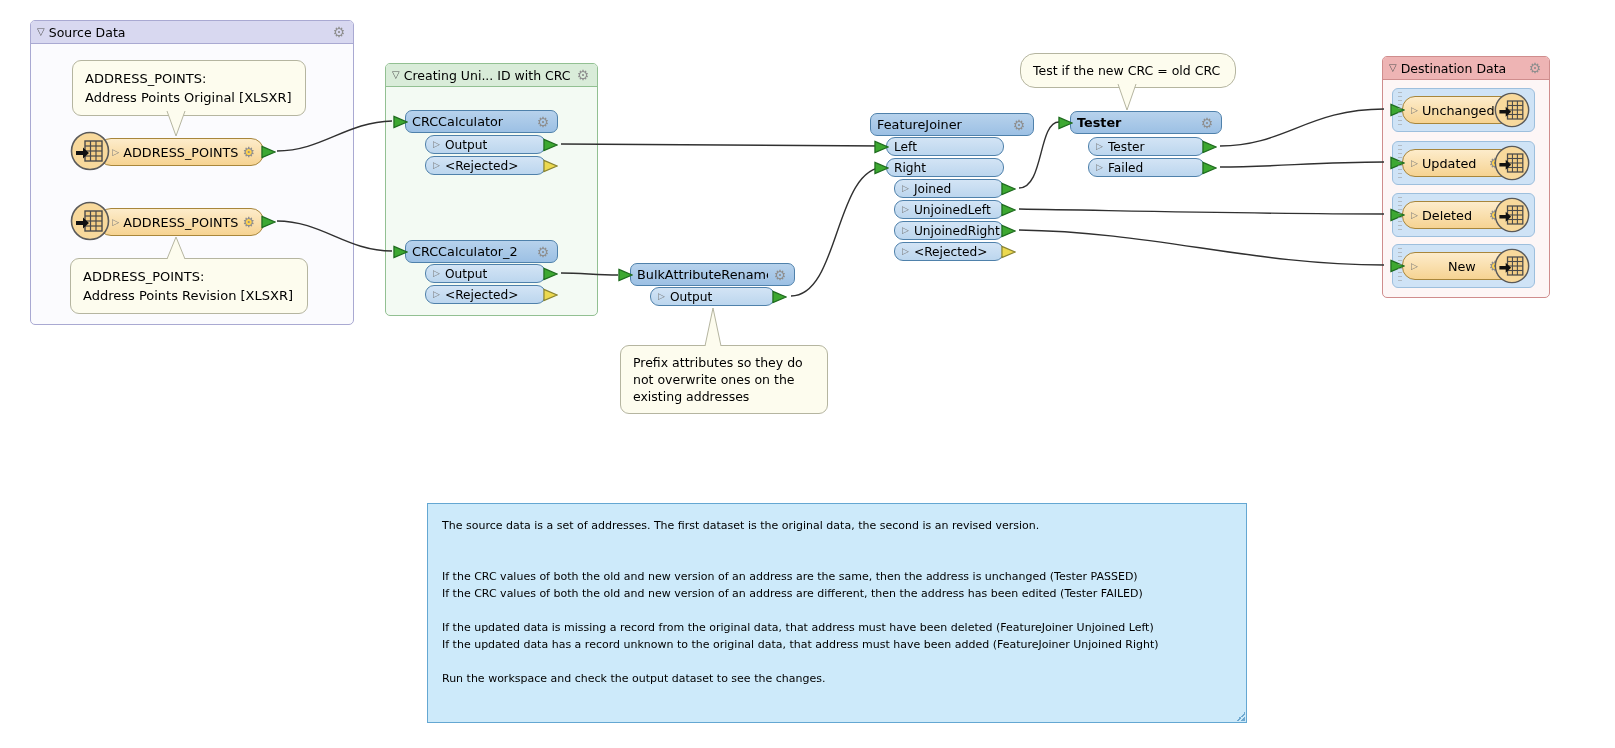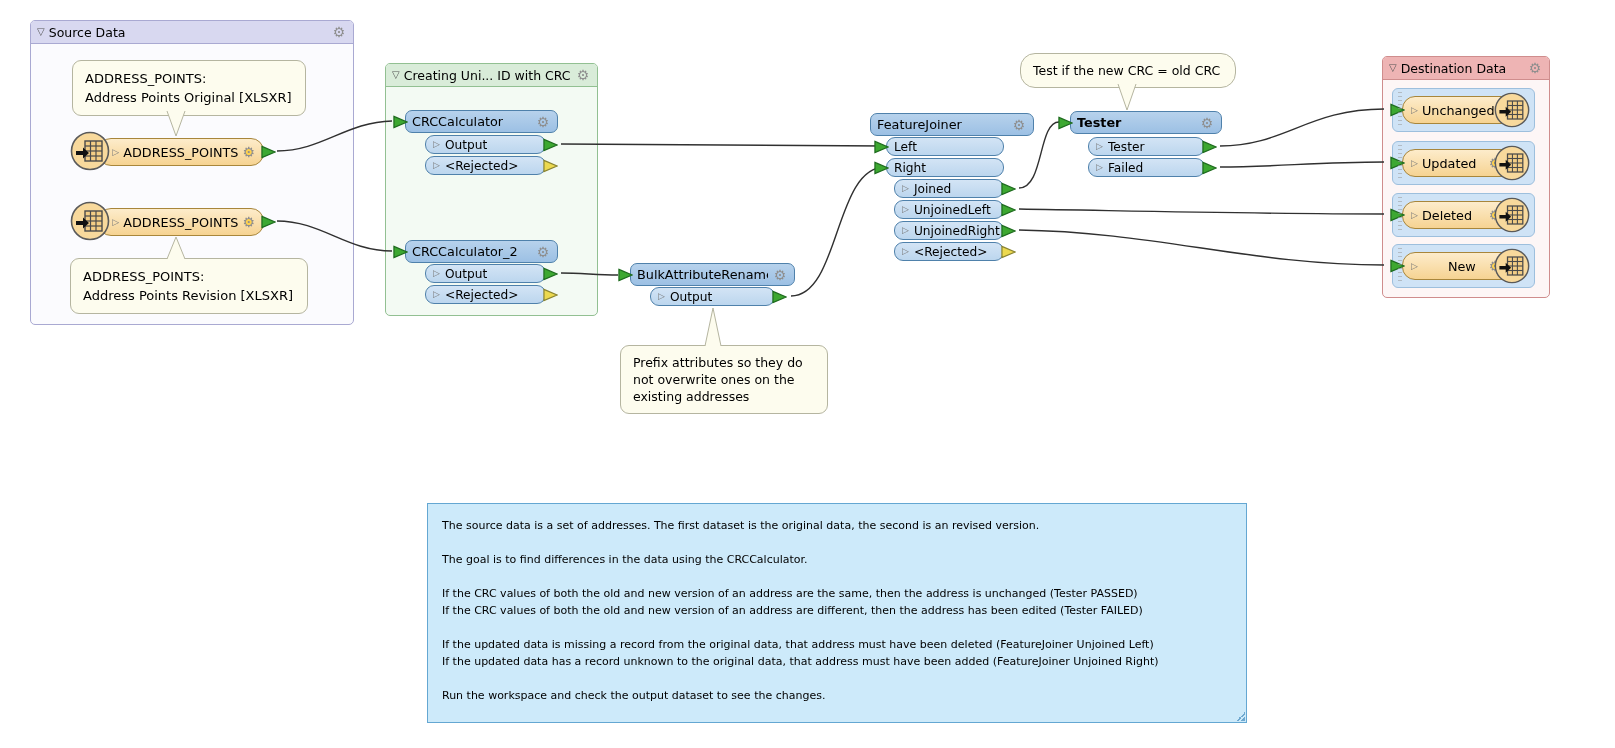--- a/index.html
+++ b/index.html
@@ -362,21 +362,20 @@
   <svg id="pointers" width="1615" height="748">
     <path d="M167,111 L176,136 L185,111"></path>
     <path d="M167,259 L176,237 L185,259"></path>
     <path d="M705,346 L713,308 L721,346"></path>
     <path d="M1118,84 L1127,110 L1136,84"></path>
   </svg>
 
   <div id="infobox">
     <div class="iline">The source data is a set of addresses. The first dataset is the original data, the second is an revised version.</div>
     <div class="iline"></div>
-    <div class="iline">The goal is to find differences in the data using the CRCCalculator.</div>
     <div class="iline"></div>
     <div class="iline">If the CRC values of both the old and new version of an address are the same, then the address is unchanged (Tester PASSED)</div>
     <div class="iline">If the CRC values of both the old and new version of an address are different, then the address has been edited (Tester FAILED)</div>
     <div class="iline"></div>
     <div class="iline">If the updated data is missing a record from the original data, that address must have been deleted (FeatureJoiner Unjoined Left)</div>
     <div class="iline">If the updated data has a record unknown to the original data, that address must have been added (FeatureJoiner Unjoined Right)</div>
     <div class="iline"></div>
     <div class="iline">Run the workspace and check the output dataset to see the changes.</div>
     <div id="resize-grip"></div>
   </div>

